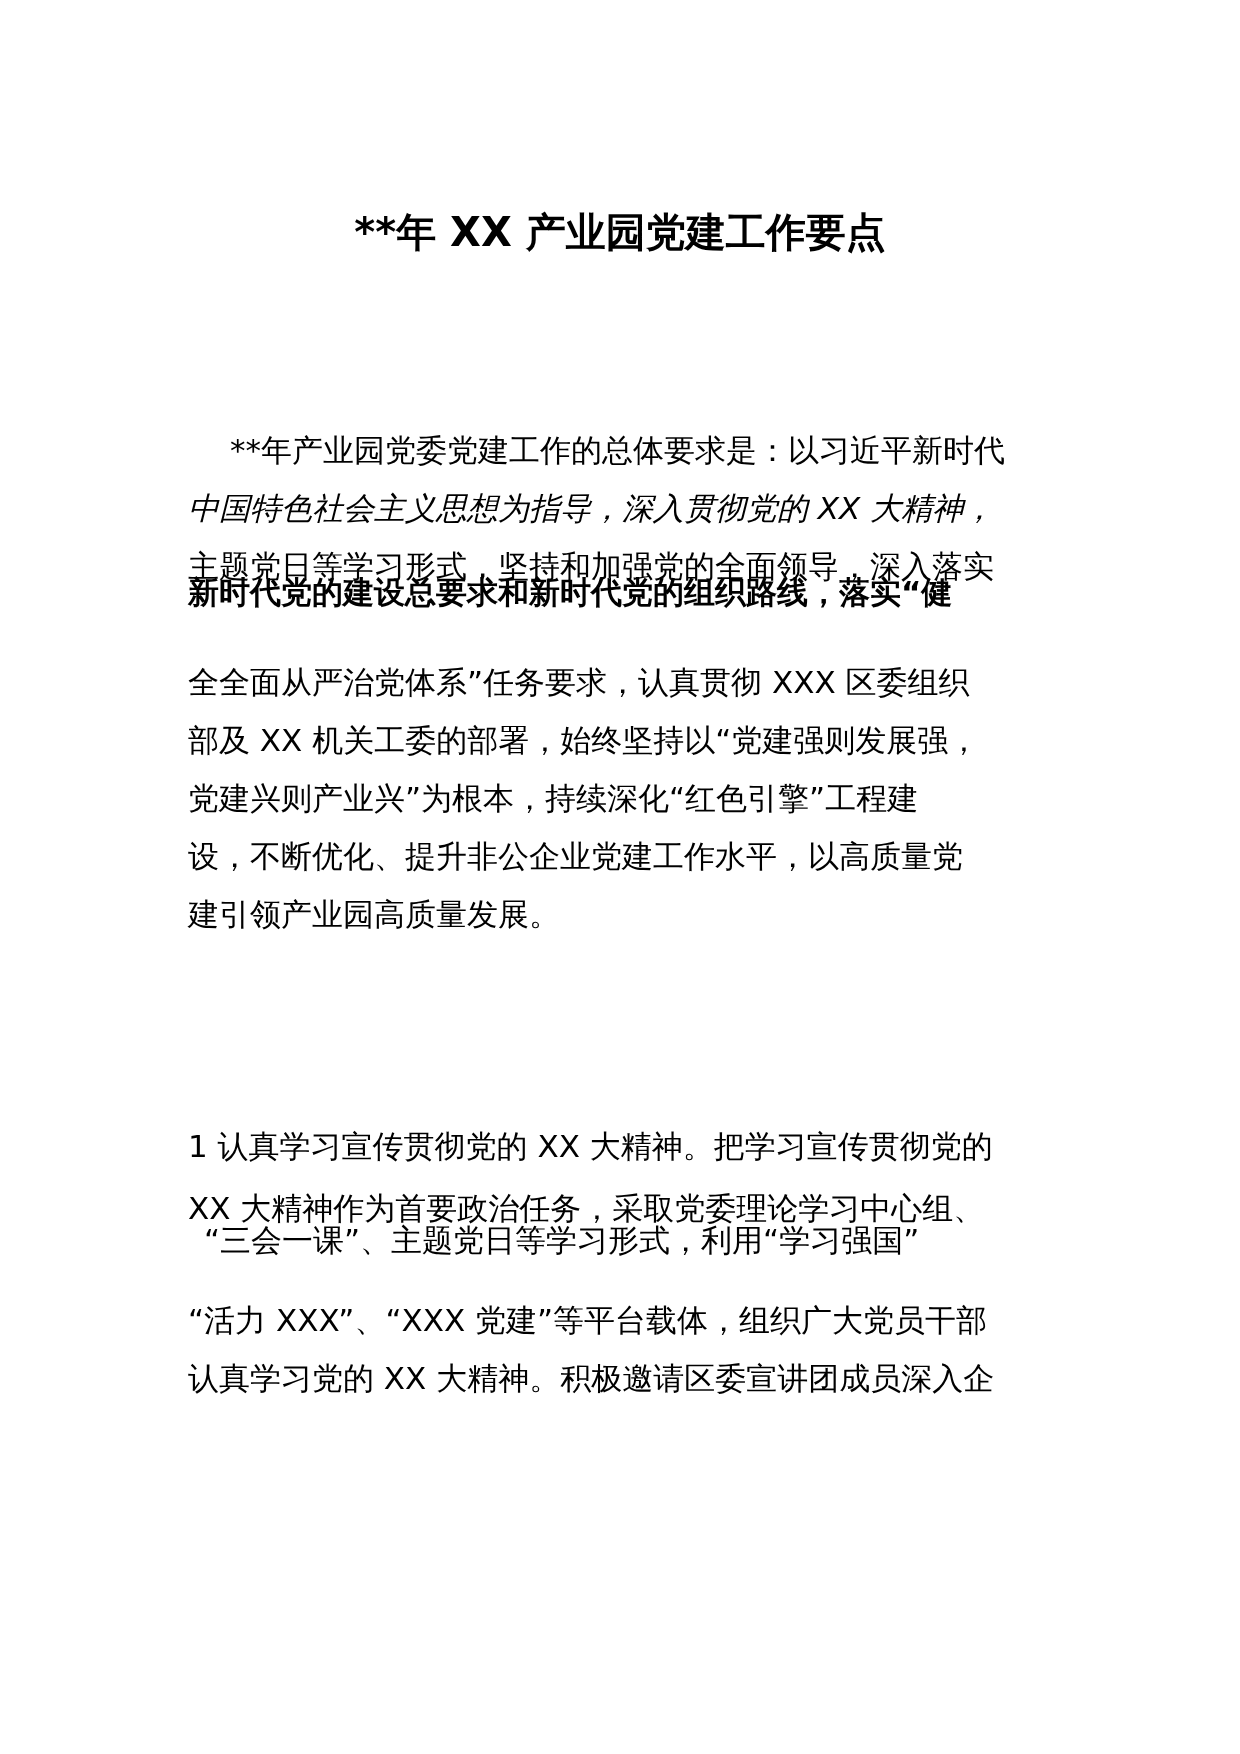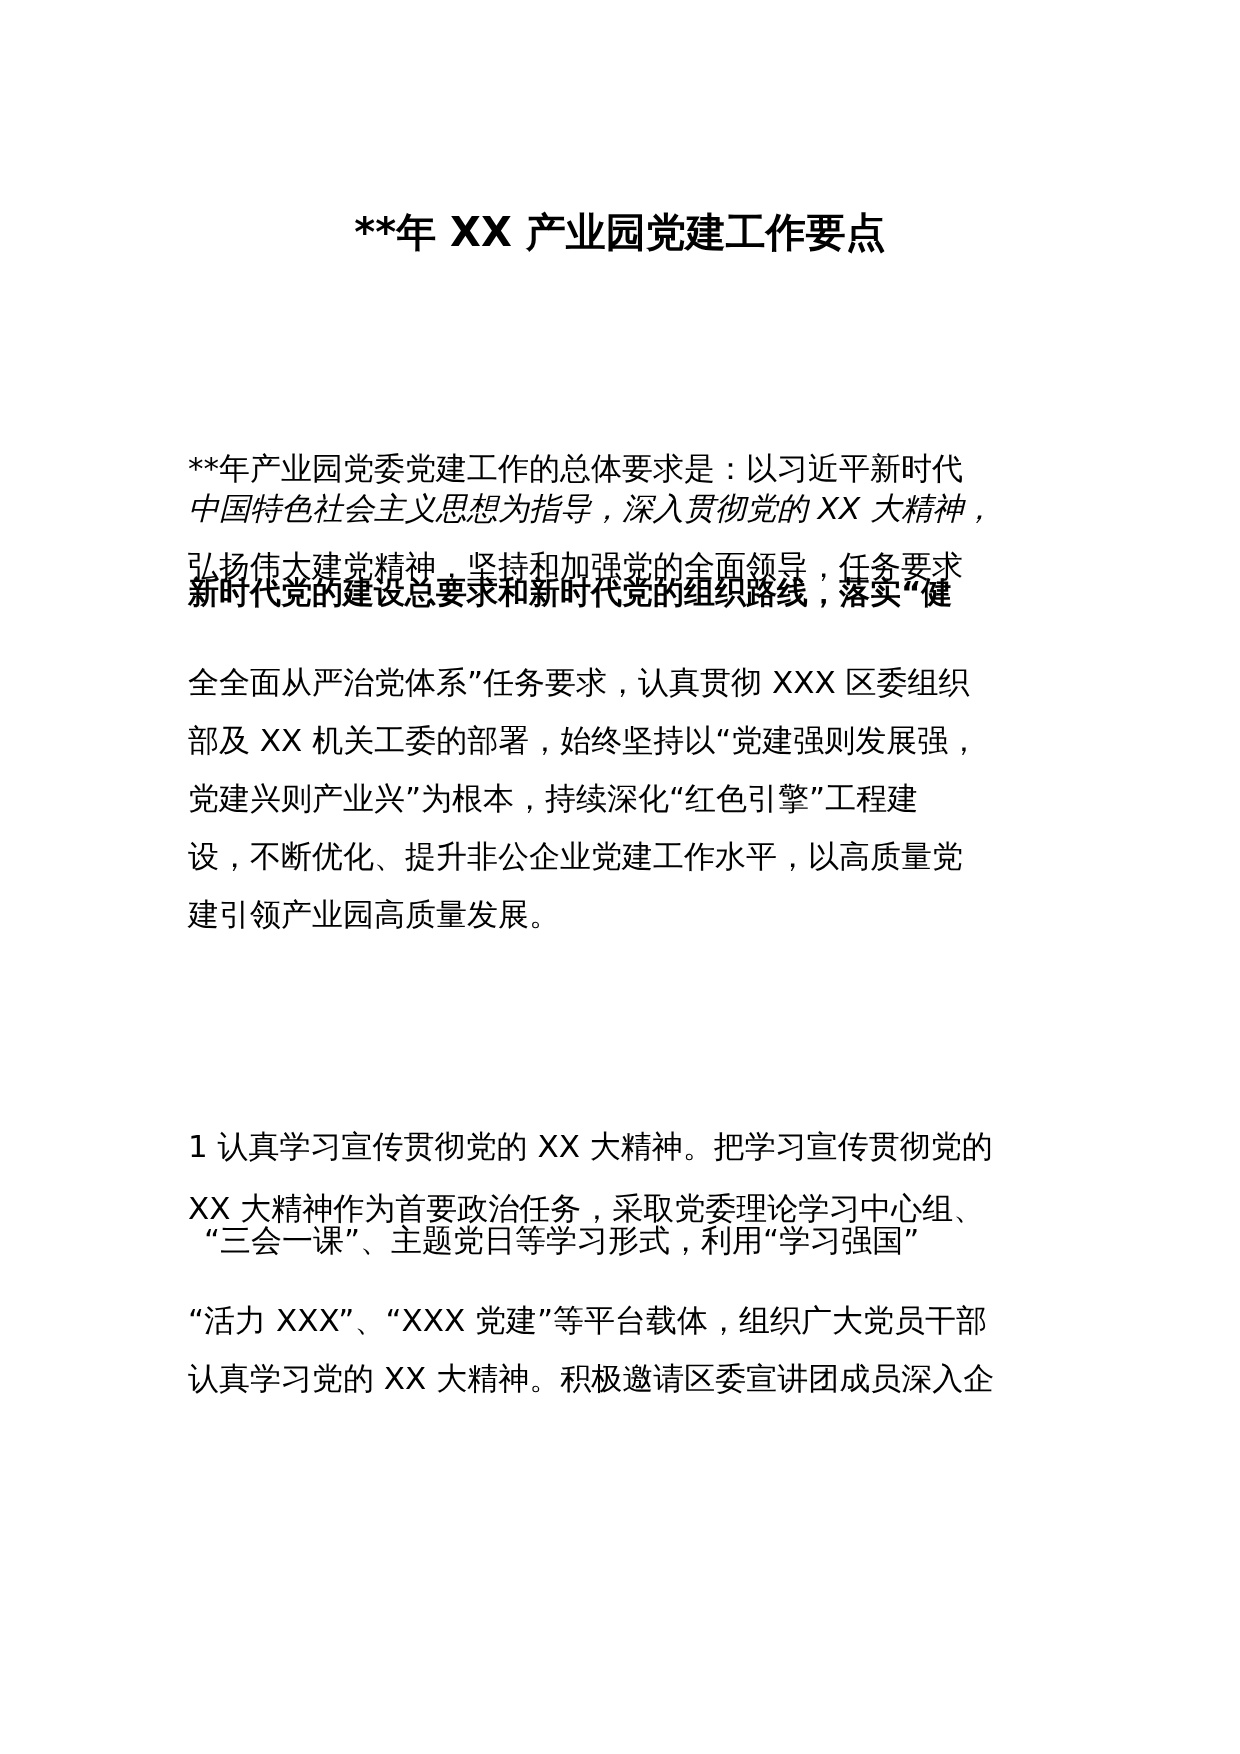--- a/index.html
+++ b/index.html
@@ -44,23 +44,23 @@
     }
   </style>
 </head>
 <body>
 
 <div class="page">
 
   <div class="doc-title">**年 XX 产业园党建工作要点</div>
 
   <div>
-    <div class="line" style="top:448px;">**年产业园党委党建工作的总体要求是：以习近平新时代</div>
+    <div class="line" style="top:430px;margin-left:42px;">**年产业园党委党建工作的总体要求是：以习近平新时代</div>
     <div class="line" style="top:488px;font-style:italic;">中国特色社会主义思想为指导，深入贯彻党的 XX 大精神，</div>
-    <div class="line" style="top:546px;">弘扬伟大建党精神，坚持和加强党的全面领导，任务要求</div>
+    <div class="line" style="top:546px;">主题党日等学习形式，坚持和加强党的全面领导，深入落实</div>
     <div class="line" style="top:572px;font-weight:bold;">新时代党的建设总要求和新时代党的组织路线，落实“健</div>
     <div class="line" style="top:662px;">全全面从严治党体系”任务要求，认真贯彻 XXX 区委组织</div>
     <div class="line" style="top:720px;">部及 XX 机关工委的部署，始终坚持以“党建强则发展强，</div>
     <div class="line" style="top:778px;">党建兴则产业兴”为根本，持续深化“红色引擎”工程建</div>
     <div class="line" style="top:836px;">设，不断优化、提升非公企业党建工作水平，以高质量党</div>
     <div class="line" style="top:894px;">建引领产业园高质量发展。</div>
   </div>
 
 
   <div>

